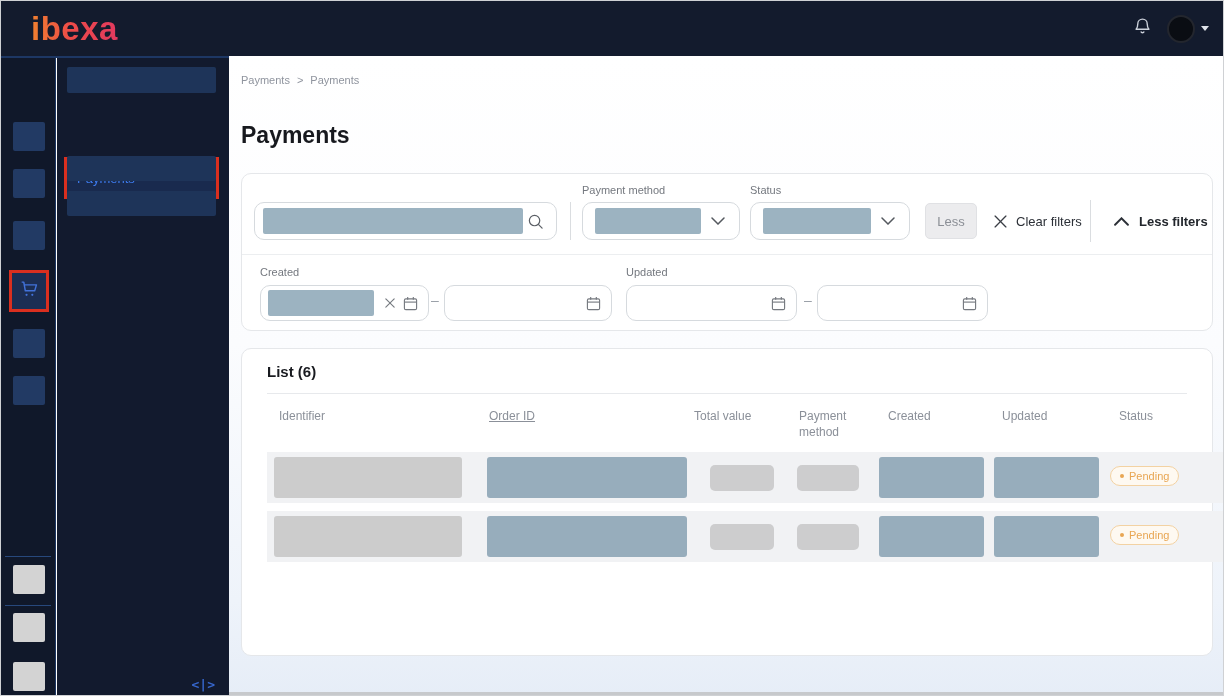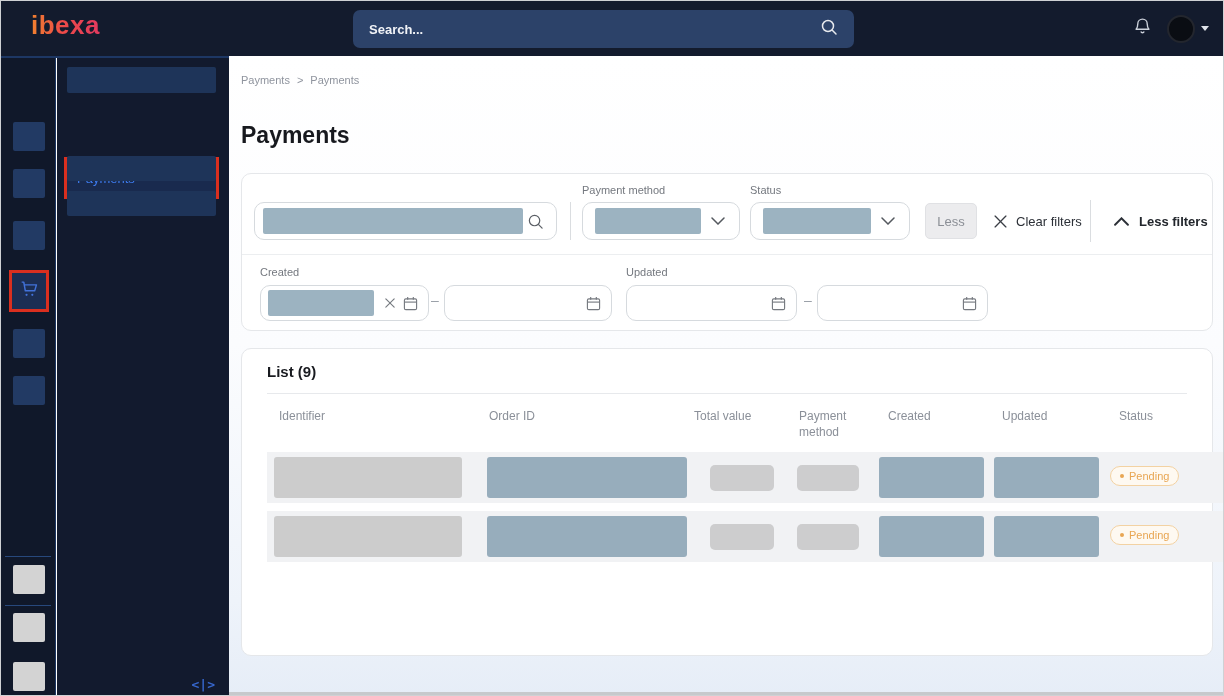--- a/index.html
+++ b/index.html
@@ -2,21 +2,21 @@
 <html><head>
 <meta charset="utf-8">
 <style>
   * { margin:0; padding:0; box-sizing:border-box; }
   html,body { width:1224px; height:696px; }
   body { font-family:"Liberation Sans", sans-serif; background:#fff; }
   .screen { position:relative; width:1224px; height:696px; overflow:hidden; border:1px solid #cfd1d4; background:#fff; }
 
   
   .topbar { position:absolute; left:0; top:0; width:100%; height:55px; background:#131b2d; }
-  .logo { position:absolute; left:30px; top:9px; font-size:26px; font-weight:700; letter-spacing:.5px;
+  .logo { position:absolute; left:30px; top:9px; font-size:33px; font-weight:700; letter-spacing:.5px;
           background:linear-gradient(90deg,#f0812f 0%,#ee4b48 45%,#e23a5f 100%);
           -webkit-background-clip:text; background-clip:text; color:transparent; }
   .topsearch { position:absolute; left:352px; top:9px; width:501px; height:38px; background:#2c4269;
                border-radius:7px; display:flex; align-items:center; padding:0 16px; cursor:text; }
   .topsearch .ph { color:#f1f3f7; font-size:13px; font-weight:700; flex:1; }
   .topsearch svg { color:#e7e9ee; }
   .top-right { position:absolute; right:14px; top:0; height:55px; display:flex; align-items:center; gap:14px; }
   .avatar-wrap { display:flex; align-items:center; gap:6px; }
   .avatar { width:28px; height:28px; border-radius:50%; background:#0a0d13; border:2px solid #23262e; }
   .caret { width:0; height:0; border-left:4px solid transparent; border-right:4px solid transparent; border-top:5px solid #dfe3ea; }
@@ -81,29 +81,20 @@
   .hscroll { position:absolute; left:0; right:0; bottom:0; height:5px; background:#c7c9cc; cursor:pointer; }
 </style>
 </head>
 <body>
 
 <div class="screen">
 
   <div class="topbar">
     <div class="logo">ibexa</div>
 
-    <div class="topsearch">
-      <span class="ph">Search...</span>
-      <span>
-        <svg width="18" height="18" viewBox="0 0 18 18" fill="none" stroke="currentColor" stroke-width="1.5" stroke-linecap="round">
-          <circle cx="8" cy="8" r="5.5"></circle>
-            <line x1="12.3" y1="12.3" x2="16" y2="16"></line>
-        </svg>
-      </span>
-    </div>
 
     <div class="top-right">
       <span style="cursor:pointer;">
         <svg width="21" height="21" viewBox="0 0 20 20" fill="none" stroke="#ccd2db" stroke-width="1.3" stroke-linejoin="round">
           <path d="M10 3 a4.5 4.5 0 0 1 4.5 4.5 c0 3 .9 4.3 1.6 5.1 H3.9 c.7-.8 1.6-2.1 1.6-5.1 A4.5 4.5 0 0 1 10 3 z"></path>
           <path d="M8.4 14.8 a1.7 1.7 0 0 0 3.2 0"></path>
         </svg>
       </span>
       <div class="avatar-wrap" style="cursor:pointer;">
         <div class="avatar"></div>
@@ -272,25 +263,25 @@
             <rect x="1.5" y="3" width="13" height="11.5" rx="1.5"></rect>
               <line x1="1.5" y1="6.5" x2="14.5" y2="6.5"></line>
             <line x1="5" y1="1" x2="5" y2="4"></line>
               <line x1="11" y1="1" x2="11" y2="4"></line>
           </svg>
         </span>
       </div>
     </div>
 
     <div class="card list-card">
-      <div class="list-title">List (9)</div>
+      <div class="list-title">List (6)</div>
       <div class="list-div"></div>
 
       <span class="th" style="left:37px;">Identifier</span>
-      <span class="th" style="left:247px;">Order ID</span>
+      <span class="th" style="left:247px;text-decoration:underline;">Order ID</span>
       <span class="th" style="left:452px;">Total value</span>
       <span class="th" style="left:557px; width:58px;">Payment method</span>
       <span class="th" style="left:646px;">Created</span>
       <span class="th" style="left:760px;">Updated</span>
       <span class="th" style="left:877px;">Status</span>
 
       <div class="trow" style="top:103px;">
         <div class="blk gray-big" style="left:7px;   width:188px;"></div>
         <div class="blk blue" style="left:220px; width:200px;"></div>
         <div class="blk small" style="left:443px; width:64px;"></div>

